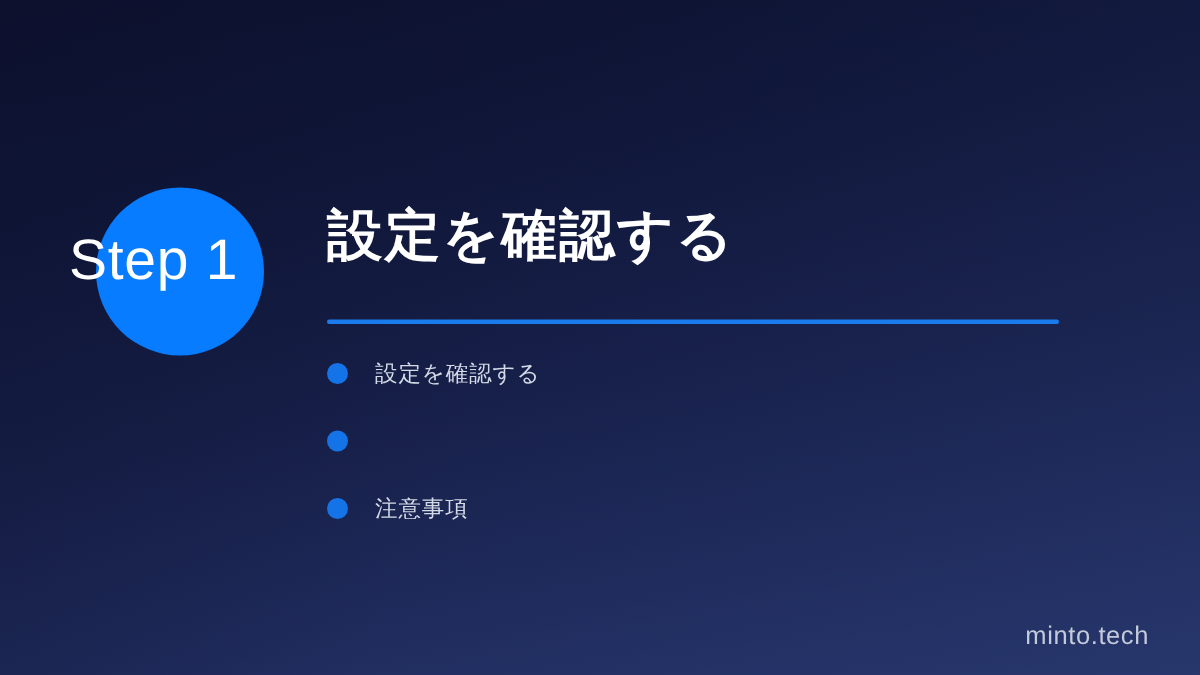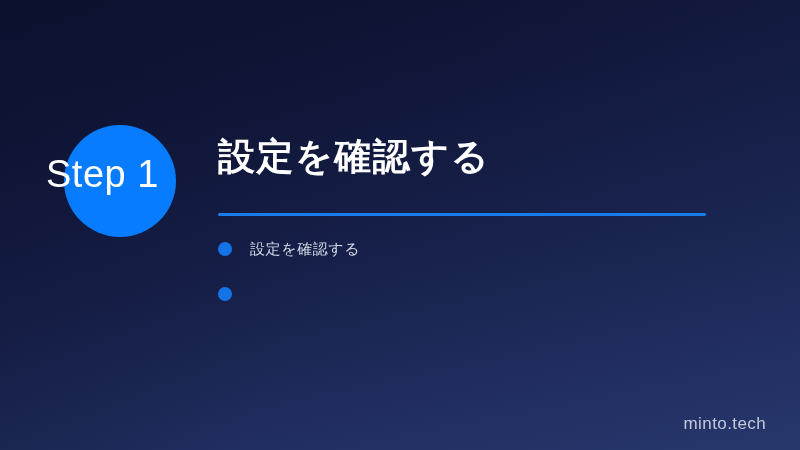--- a/index.html
+++ b/index.html
@@ -149,18 +149,22 @@
     <div class="divider"></div>
 
     <ul class="bullet-list">
       <li class="bullet-item">
         <span class="bullet-dot"></span>
         <span class="bullet-text">設定を確認する</span>
       </li>
       <li class="bullet-item">
         <span class="bullet-dot"></span>
       </li>
+      <li class="bullet-item">
+        <span class="bullet-dot"></span>
+        <span class="bullet-text">注意事項</span>
+      </li>
     </ul>
 
     <div class="watermark">minto.tech</div>
 
   </div>
 </div>
 
 </body></html>

